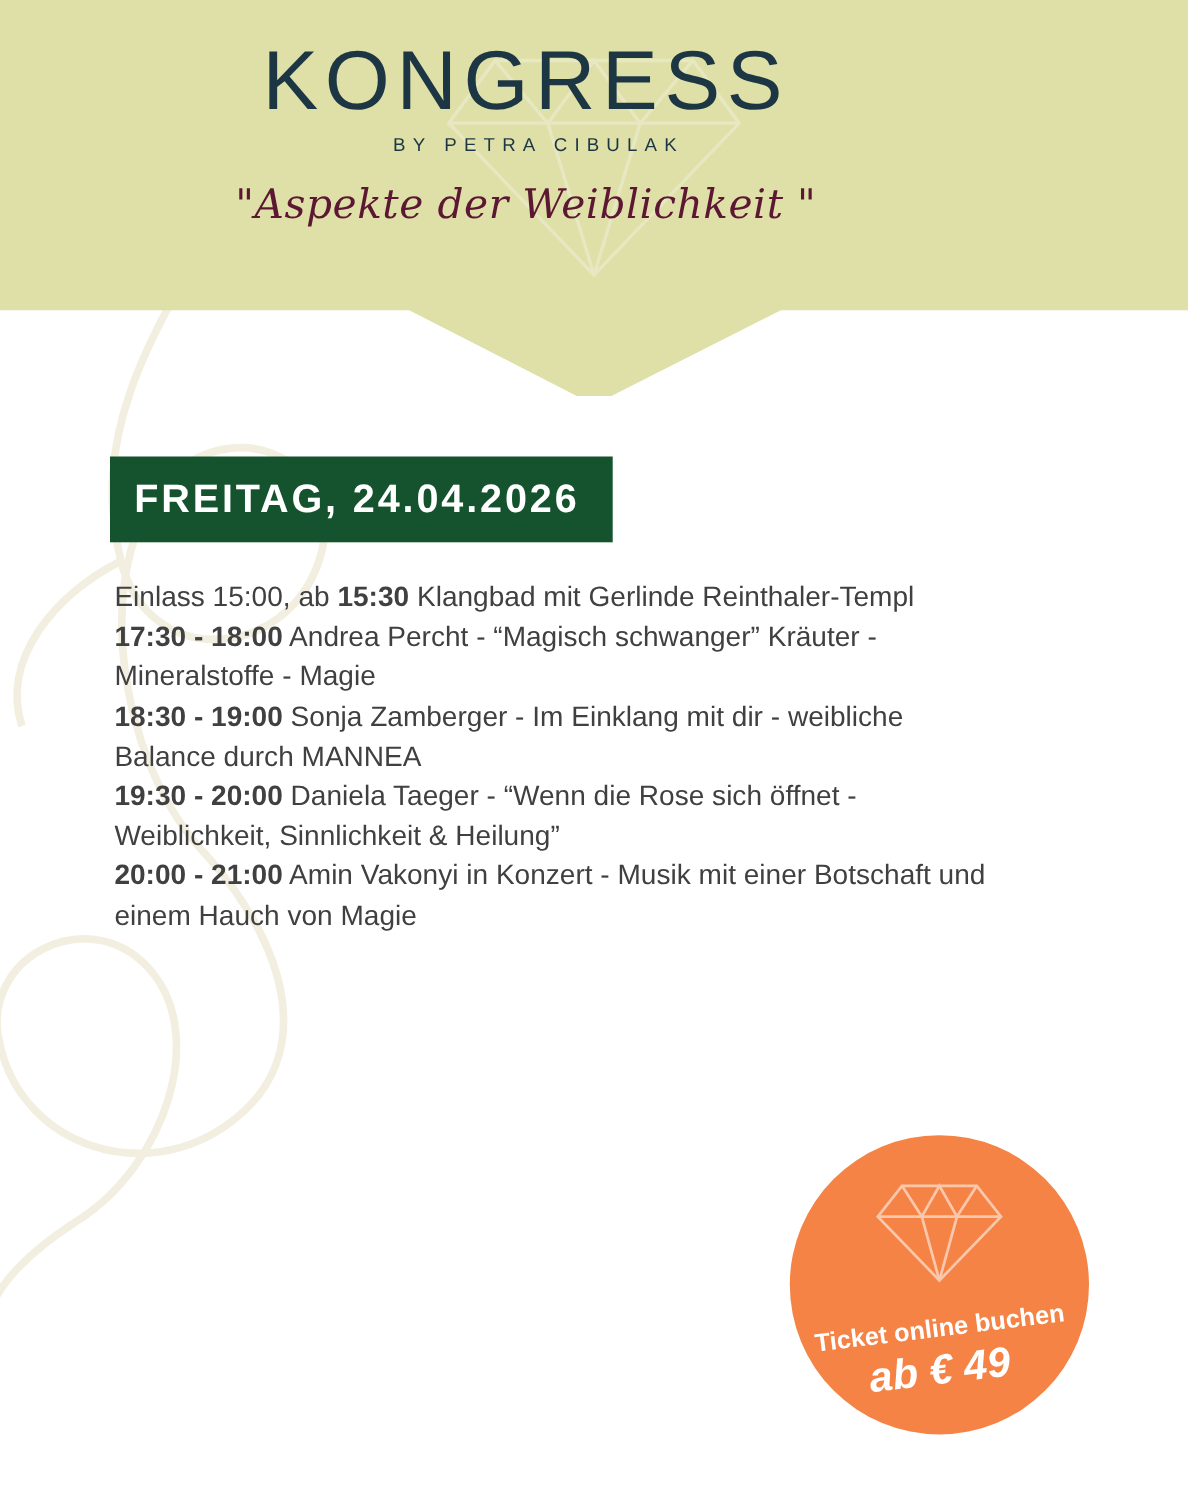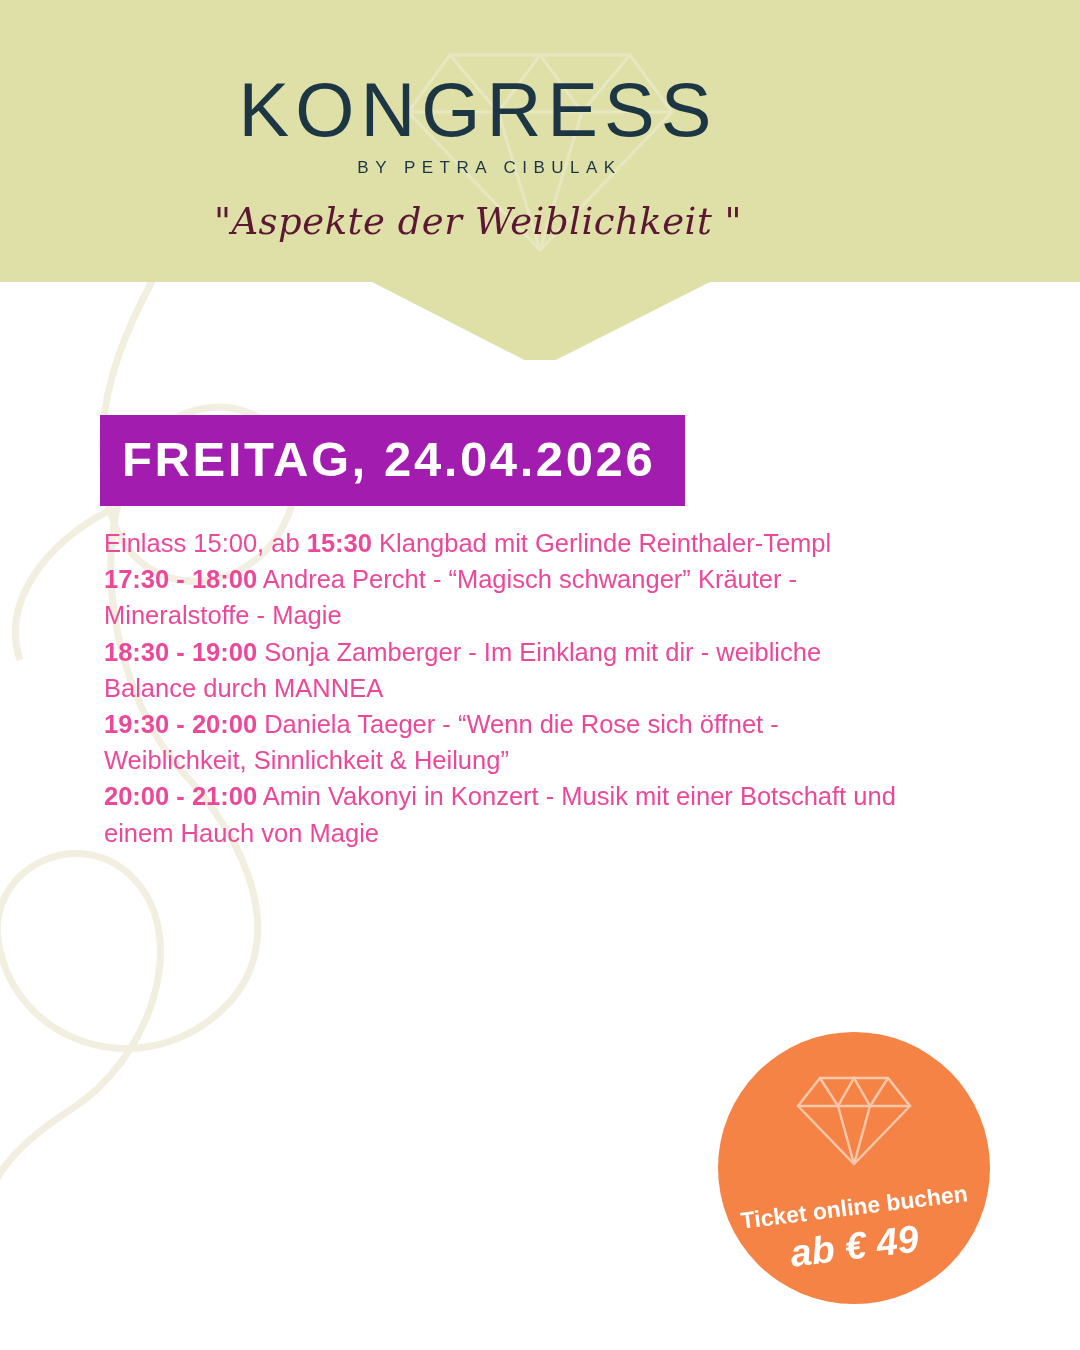--- a/index.html
+++ b/index.html
@@ -42,21 +42,21 @@
   .header-content {
     position: absolute;
     top: 0;
     left: 0;
     width: 956px;
     height: 280px;
     display: flex;
     flex-direction: column;
     align-items: center;
     justify-content: flex-start;
-    padding-top: 72px;
+    padding-top: 36px;
     box-sizing: border-box;
   }
   .kongress {
     font-family: "Liberation Sans", sans-serif;
     font-size: 76px;
     letter-spacing: 6px;
     color: #1d3644;
     font-weight: 400;
     line-height: 1;
   }
@@ -75,38 +75,38 @@
     font-size: 37px;
     color: #5c1733;
     letter-spacing: 0.5px;
   }
 
   
   .date-badge {
     position: absolute;
     left: 100px;
     top: 415px;
-    background: #a21caf;
+    background: #14532d;
     color: #ffffff;
-    font-size: 49px;
+    font-size: 36px;
     font-weight: bold;
     letter-spacing: 2.6px;
     padding: 20px 30px 22px 22px;
     z-index: 3;
     line-height: 1;
   }
 
   
   .schedule {
     position: absolute;
     left: 104px;
     top: 525px;
     width: 800px;
     z-index: 3;
-    color: #ec4899;
+    color: #404040;
     font-size: 25.5px;
     line-height: 1.42;
   }
   .schedule p {
     margin: 0;
   }
   .schedule b {
     font-weight: bold;
   }
 

